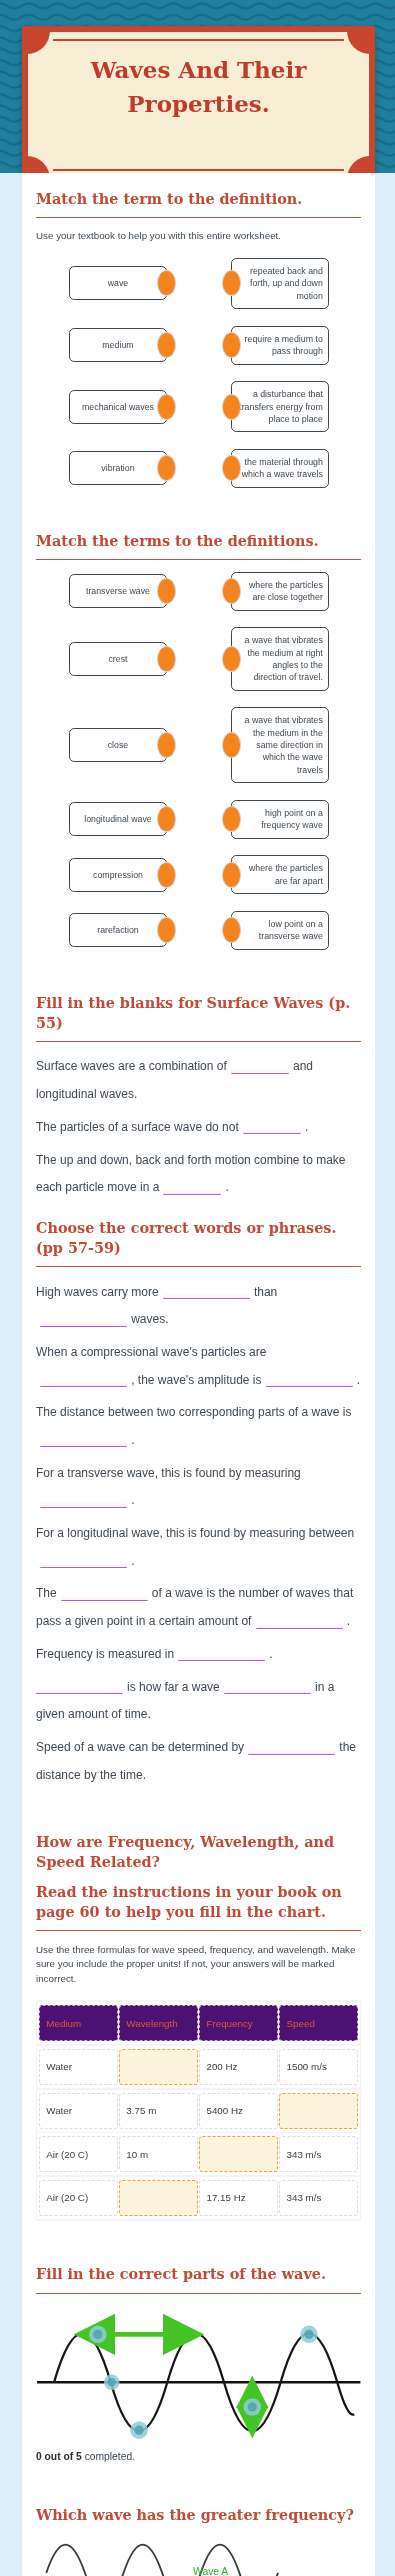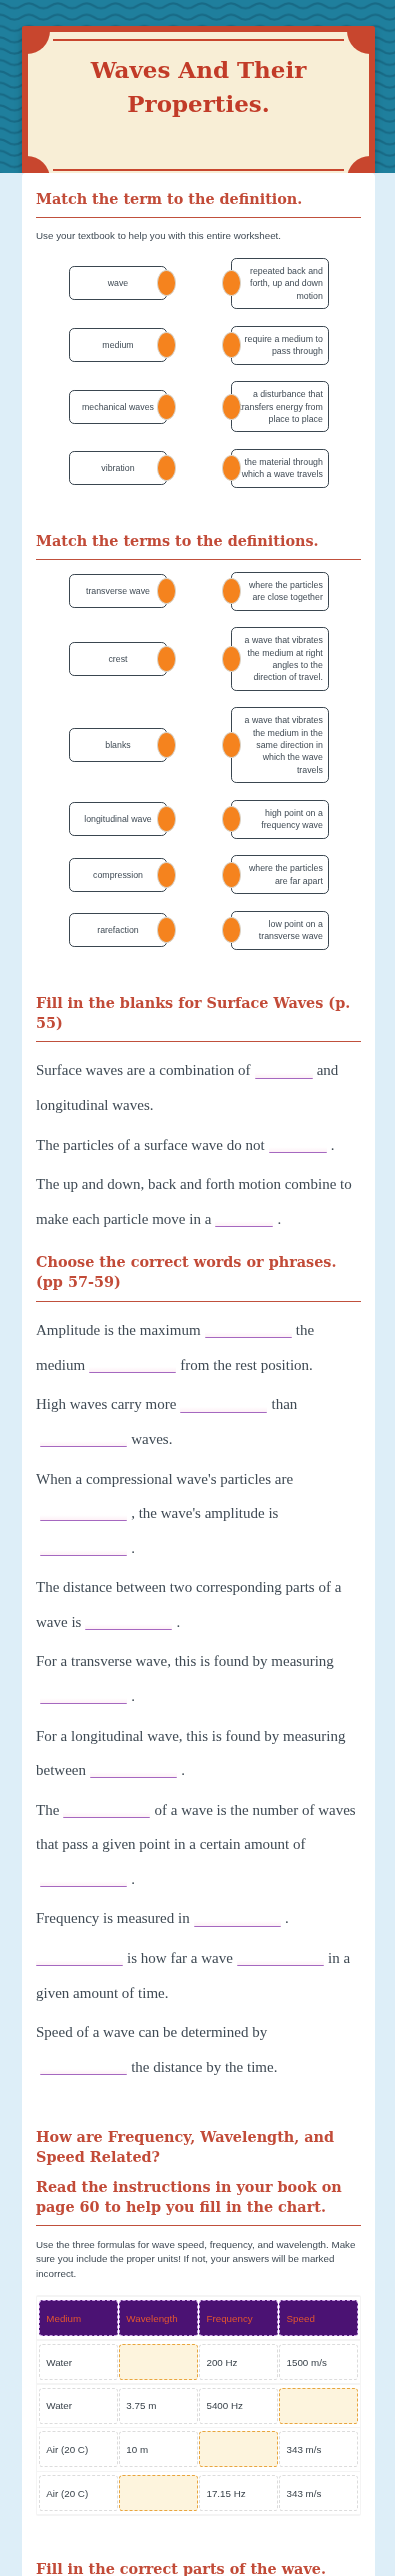--- a/index.html
+++ b/index.html
@@ -50,21 +50,21 @@
     display: flex; align-items: center; justify-content: center;
     text-align: right; font-size: 8.8px; line-height: 1.4; color: #3f4a54;
     padding: 6.2px 5.2px; cursor: pointer;
   }
   .dot {
     position: absolute; width: 19.6px; height: 26px; background: #f5831e;
     border: 1px solid #d9d3c8; border-radius: 50%; top: 50%; transform: translateY(-50%);
   }
   .dot.r { right: -10.3px; } .dot.l { left: -10.3px; }
   
-  .fill { font-size: 15px; line-height: 2.3; color: #3f4a54; margin-bottom: 5.2px; font-family: Liberation Serif, serif; }
+  .fill { font-size: 12px; line-height: 2.3; color: #3f4a54; margin-bottom: 5.2px; }
   .blank {
     display: inline-block; width: 87px; height: 13.4px; vertical-align: middle;
     border-bottom: 1px solid #a568c0; border-radius: 1px;
     background: linear-gradient(to bottom, rgba(255,255,255,0) 60%, #fdf0f6 100%);
     margin: 0 4.1px; cursor: text;
   }
   .blank.sm { width: 58px; }
   
   .wave-table { margin-top: 13.4px; background: #f4f4f4; border-radius: 2.1px; padding: 2.1px 1px; }
   .t-row { display: grid; grid-template-columns: 1fr 1fr 1fr 1fr; gap: 1.5px; background: #fff; margin-bottom: 1.5px; padding: 3.1px 2.1px; }
@@ -175,21 +175,21 @@
         <span>crest</span>
         <span class="dot r"></span>
       </div>
     <div class="mbox">
         <span class="dot l"></span>
         <span>a wave that vibrates the medium at right angles to the direction of travel.</span>
       </div>
   </div>
   <div class="match-row">
     <div class="mbox">
-        <span>blanks</span>
+        <span>close</span>
         <span class="dot r"></span>
       </div>
     <div class="mbox">
         <span class="dot l"></span>
         <span>a wave that vibrates the medium in the same direction in which the wave travels</span>
       </div>
   </div>
   <div class="match-row">
     <div class="mbox">
         <span>longitudinal wave</span>
@@ -222,21 +222,20 @@
   </div>
 
   <h2 class="sec-heading mt-lg">Fill in the blanks for Surface Waves (p. 55)</h2>
   <hr class="rule">
   <p class="fill"><span>Surface waves are a combination of</span><span class="blank sm"></span><span>and longitudinal waves.</span></p>
   <p class="fill"><span>The particles of a surface wave do not</span><span class="blank sm"></span><span>.</span></p>
   <p class="fill"><span>The up and down, back and forth motion combine to make each particle move in a</span><span class="blank sm"></span><span>.</span></p>
 
   <h2 class="sec-heading mt-md">Choose the correct words or phrases. (pp 57-59)</h2>
   <hr class="rule">
-  <p class="fill"><span>Amplitude is the maximum</span><span class="blank"></span><span>the medium</span><span class="blank"></span><span>from the rest position.</span></p>
   <p class="fill"><span>High waves carry more</span><span class="blank"></span><span>than</span><span class="blank"></span><span>waves.</span></p>
   <p class="fill"><span>When a compressional wave's particles are</span><span class="blank"></span><span>, the wave's amplitude is</span><span class="blank"></span><span>.</span></p>
   <p class="fill"><span>The distance between two corresponding parts of a wave is</span><span class="blank"></span><span>.</span></p>
   <p class="fill"><span>For a transverse wave, this is found by measuring</span><span class="blank"></span><span>.</span></p>
   <p class="fill"><span>For a longitudinal wave, this is found by measuring between</span><span class="blank"></span><span>.</span></p>
   <p class="fill"><span>The</span><span class="blank"></span><span>of a wave is the number of waves that pass a given point in a certain amount of</span><span class="blank"></span><span>.</span></p>
   <p class="fill"><span>Frequency is measured in</span><span class="blank"></span><span>.</span></p>
   <p class="fill"><span class="blank" style="margin-left:0"></span><span>is how far a wave</span><span class="blank"></span><span>in a given amount of time.</span></p>
   <p class="fill"><span>Speed of a wave can be determined by</span><span class="blank"></span><span>the distance by the time.</span></p>
 

